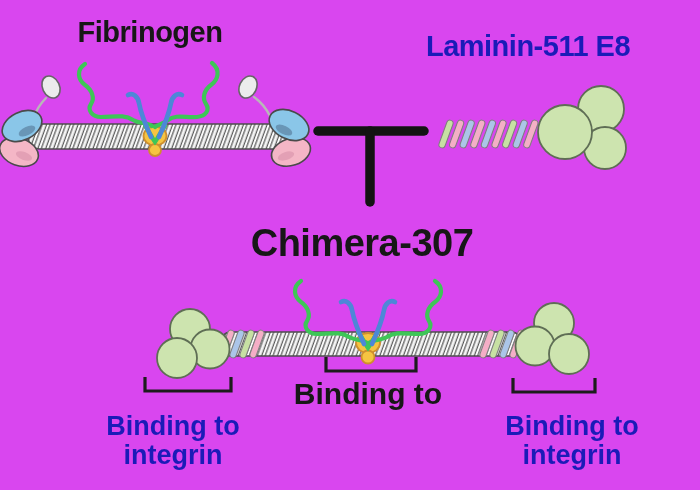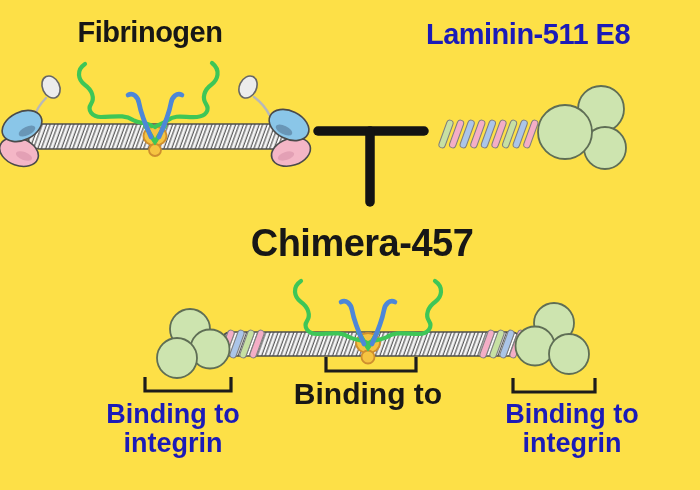--- a/index.html
+++ b/index.html
@@ -14,30 +14,30 @@
     --stripe-pink:#f4aec6;
     --lg-green:#cde4af;
     --lg-green-stroke:#5f6e55;
     --domain-blue:#8ac6e8;
     --domain-pink:#f4b6c6;
     --rod-stroke:#4d4d4d;
     --connector-black:#131313;
   }
   html,body{margin:0;padding:0;background:#fff;}
   .canvas{
-    position:relative;width:700px;height:490px;background:#fde047;overflow:hidden;
+    position:relative;width:700px;height:490px;background:#d946ef;overflow:hidden;
     font-family:"Liberation Sans",sans-serif;
   }
   .canvas svg{position:absolute;left:0;top:0;}
   .ttl{
     position:absolute;transform:translateX(-50%);white-space:nowrap;
     font-weight:bold;letter-spacing:-0.5px;
   }
   .t-black{color:var(--label-black);}
-  .t-blue{color:var(--label-blue);}
+  .t-blue{color:var(--label-blue);margin-top:12px;}
   .bind-label{
     position:absolute;transform:translateX(-50%);text-align:center;
     font-weight:bold;white-space:nowrap;
   }
   .bind-label span{display:block;}
 
   
   .rod{fill:url(#rope);stroke:var(--rod-stroke);stroke-width:1.6;}
   .stripe{stroke:#7e7e7e;stroke-width:1;}
   .s-green{fill:var(--stripe-green);}
@@ -168,21 +168,21 @@
       <path class="bracket" d="M145,377 L145,391 L231,391 L231,377"></path>
       <path class="bracket" d="M326,357 L326,371 L416,371 L416,357"></path>
       <path class="bracket" d="M513,378 L513,392 L595,392 L595,378"></path>
     </g>
   </svg>
 
   <div class="ttl t-black" style="left:150px;top:16px;font-size:29px;">Fibrinogen</div>
 
   <div class="ttl t-blue" style="left:528px;top:18px;font-size:29px;">Laminin-511 E8</div>
 
-  <div class="ttl t-black" style="left:362px;top:222px;font-size:38px;">Chimera-457</div>
+  <div class="ttl t-black" style="left:362px;top:222px;font-size:38px;">Chimera-307</div>
 
   <div class="bind-label t-blue" style="left:173px;top:400px;font-size:27px;line-height:29px;">
     <span>Binding to</span>
     <span>integrin</span>
   </div>
 
   <div class="bind-label t-black" style="left:368px;top:378px;font-size:30px;line-height:32px;">
     <span>Binding to</span>
   </div>
 

